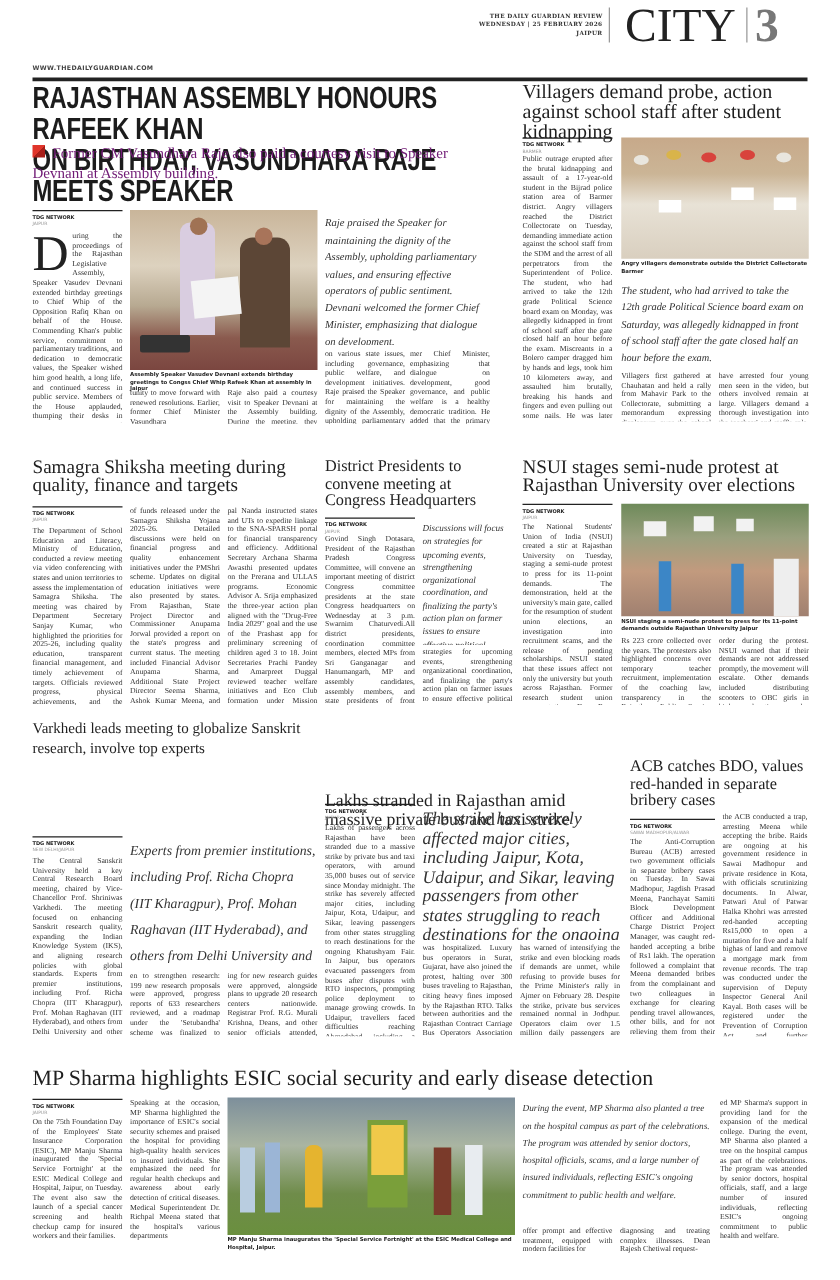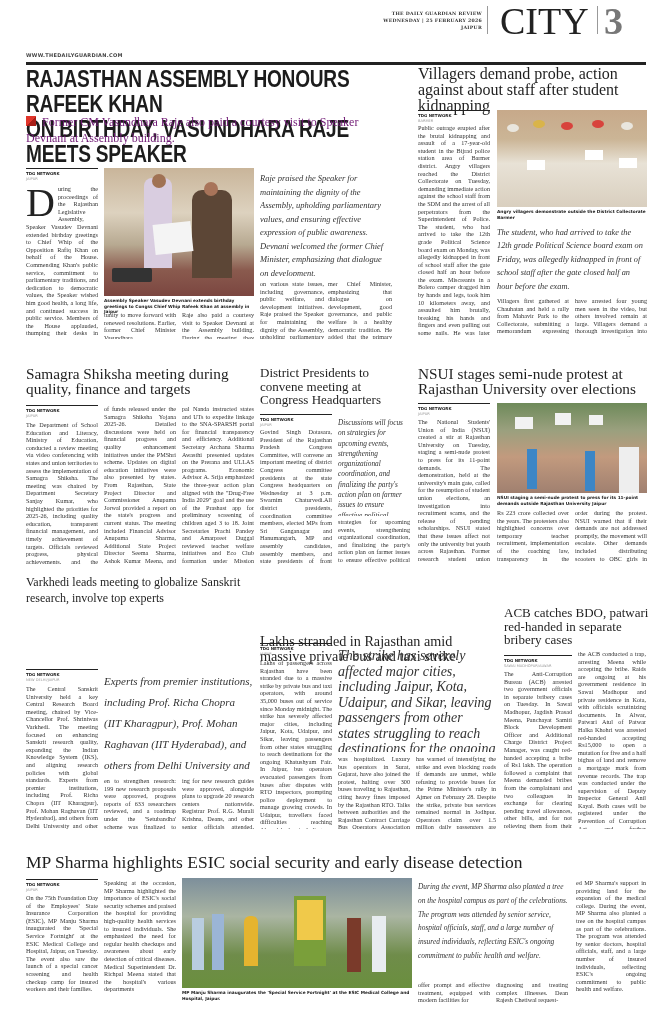--- a/index.html
+++ b/index.html
@@ -58,42 +58,42 @@
   <div style="position:absolute;left:48px;top:6px;width:14px;height:14px;background:#a07254;border-radius:50%"></div>
   <div style="position:absolute;left:100px;top:14px;width:14px;height:14px;background:#a8745a;border-radius:50%"></div>
   <div style="position:absolute;left:50px;top:55px;width:38px;height:30px;background:#f4f4f4;transform:rotate(-6deg)"></div>
   <div style="position:absolute;left:8px;top:100px;width:40px;height:14px;background:#333;border-radius:2px"></div>
 </div>
 <div class="abs cap" style="left:104px;top:298px;width:150px">Assembly Speaker Vasudev Devnani extends birthday greetings to Congss Chief Whip Rafeek Khan at assembly in Jaipur</div>
 
 <div class="abs body" style="left:104px;top:311px;width:72px;height:28px">tunity to move forward with renewed resolutions. Earlier, former Chief Minister Vasundhara</div>
 <div class="abs body" style="left:182px;top:311px;width:72px;height:28px">Raje also paid a courtesy visit to Speaker Devnani at the Assembly building. During the meeting, they held positive discussions</div>
 
-<div class="abs quote" style="left:260px;top:172px;width:130px;height:104px;font-size:8.5px;line-height:13.5px">Raje praised the Speaker for maintaining the dignity of the Assembly, upholding parliamentary values, and ensuring effective expression of public awareness. Devnani welcomed the former Chief Minister, emphasizing that dialogue on development.</div>
+<div class="abs quote" style="left:260px;top:172px;width:130px;height:104px;font-size:8.5px;line-height:13.5px">Raje praised the Speaker for maintaining the dignity of the Assembly, upholding parliamentary values, and ensuring effective operators of public sentiment. Devnani welcomed the former Chief Minister, emphasizing that dialogue on development.</div>
 <div class="abs body" style="left:260px;top:280px;width:64px;height:59px">on various state issues, including governance, public welfare, and development initiatives. Raje praised the Speaker for maintaining the dignity of the Assembly, upholding parliamentary values, and ensuring effective expression of public sentiment. Devnani welcomed the for-</div>
 <div class="abs body" style="left:328px;top:280px;width:64px;height:59px">mer Chief Minister, emphasizing that dialogue on development, good governance, and public welfare is a healthy democratic tradition. He added that the primary responsibility of all public representatives is to advance the state's progress while safeguarding the interests of citizens.</div>
 
-<div class="abs hl-serif" style="left:418px;top:66px;width:240px;font-size:16px;line-height:16px">Villagers demand probe, action against about staff after student kidnapping</div>
+<div class="abs hl-serif" style="left:418px;top:66px;width:240px;font-size:16px;line-height:16px">Villagers demand probe, action against school staff after student kidnapping</div>
 <div class="abs" style="left:418px;top:110px;width:72px">
   <div class="net">TDG NETWORK</div>
   <div class="place">BARMER</div>
 </div>
 <div class="abs body" style="left:418px;top:124px;width:72px;height:213px">Public outrage erupted after the brutal kidnapping and assault of a 17-year-old student in the Bijrad police station area of Barmer district. Angry villagers reached the District Collectorate on Tuesday, demanding immediate action against the school staff from the SDM and the arrest of all perpetrators from the Superintendent of Police. The student, who had arrived to take the 12th grade Political Science board exam on Monday, was allegedly kidnapped in front of school staff after the gate closed half an hour before the exam. Miscreants in a Bolero camper dragged him by hands and legs, took him 10 kilometers away, and assaulted him brutally, breaking his hands and fingers and even pulling out some nails. He was later abandoned on the roadside and is currently receiving treatment at Barmer Hospital.</div>
 <div class="abs photo" style="left:497px;top:110px;width:150px;height:97px;background:linear-gradient(180deg,#c7a98a 0%,#cbb596 30%,#e8e2d6 55%,#d9cfbf 100%)">
   <div style="position:absolute;left:10px;top:14px;width:12px;height:8px;background:#e9e6de;border-radius:50%"></div>
   <div style="position:absolute;left:36px;top:10px;width:12px;height:8px;background:#d9b44a;border-radius:50%"></div>
   <div style="position:absolute;left:64px;top:12px;width:12px;height:8px;background:#d8433c;border-radius:50%"></div>
   <div style="position:absolute;left:95px;top:10px;width:12px;height:8px;background:#d8433c;border-radius:50%"></div>
   <div style="position:absolute;left:124px;top:12px;width:12px;height:8px;background:#e9e6de;border-radius:50%"></div>
   <div style="position:absolute;left:30px;top:50px;width:18px;height:10px;background:#fff"></div>
   <div style="position:absolute;left:88px;top:40px;width:18px;height:10px;background:#fff"></div>
   <div style="position:absolute;left:122px;top:48px;width:18px;height:10px;background:#fff"></div>
 </div>
 <div class="abs cap" style="left:497px;top:209px;width:150px">Angry villagers demonstrate outside the District Collectorate Barmer</div>
-<div class="abs quote" style="left:497px;top:226px;width:150px;height:66px;font-size:8.3px;line-height:13.4px">The student, who had arrived to take the 12th grade Political Science board exam on Friday, was allegedly kidnapped in front of school staff after the gate closed half an hour before the exam.</div>
+<div class="abs quote" style="left:497px;top:226px;width:150px;height:66px;font-size:8.3px;line-height:13.4px">The student, who had arrived to take the 12th grade Political Science board exam on Saturday, was allegedly kidnapped in front of school staff after the gate closed half an hour before the exam.</div>
 <div class="abs body" style="left:497px;top:297px;width:72px;height:40px">Villagers first gathered at Chauhatan and held a rally from Mahavir Park to the Collectorate, submitting a memorandum expressing displeasure over the school administration's alleged complicity. Police</div>
 <div class="abs body" style="left:575px;top:297px;width:72px;height:40px">have arrested four young men seen in the video, but others involved remain at large. Villagers demand a thorough investigation into the teachers' and staff's role, with strict action, including dismissal, if found guilty.</div>
 
 <div class="abs hl-serif" style="left:26px;top:366px;width:240px;font-size:15.3px;line-height:15px">Samagra Shiksha meeting during quality, finance and targets</div>
 <div class="abs" style="left:26px;top:405px;width:72px">
   <div class="net">TDG NETWORK</div>
   <div class="place">JAIPUR</div>
 </div>
 <div class="abs body" style="left:26px;top:421px;width:72px;height:143px">The Department of School Education and Literacy, Ministry of Education, conducted a review meeting via video conferencing with states and union territories to assess the implementation of Samagra Shiksha. The meeting was chaired by Department Secretary Sanjay Kumar, who highlighted the priorities for 2025-26, including quality education, transparent financial management, and timely achievement of targets. Officials reviewed progress, physical achievements, and the implementation status</div>
 <div class="abs body" style="left:104px;top:405px;width:72px;height:159px">of funds released under the Samagra Shiksha Yojana 2025-26. Detailed discussions were held on financial progress and quality enhancement initiatives under the PMShri scheme. Updates on digital education initiatives were also presented by states. From Rajasthan, State Project Director and Commissioner Anupama Jorwal provided a report on the state's progress and current status. The meeting included Financial Advisor Anupama Sharma, Additional State Project Director Seema Sharma, Ashok Kumar Meena, and other departmental officials. Principal Chief Controller of Accounts Bhu-</div>
@@ -139,21 +139,21 @@
 <div class="abs hl-serif" style="left:260px;top:634px;width:240px;font-size:14.2px;line-height:15px">Lakhs stranded in Rajasthan amid massive private bus and taxi strike</div>
 <div class="abs" style="left:260px;top:643px;width:72px">
   <div class="net">TDG NETWORK</div>
   <div class="place">JAIPUR</div>
 </div>
 <div class="abs body" style="left:260px;top:659px;width:72px;height:170px">Lakhs of passengers across Rajasthan have been stranded due to a massive strike by private bus and taxi operators, with around 35,000 buses out of service since Monday midnight. The strike has severely affected major cities, including Jaipur, Kota, Udaipur, and Sikar, leaving passengers from other states struggling to reach destinations for the ongoing Khatushyam Fair. In Jaipur, bus operators evacuated passengers from buses after disputes with RTO inspectors, prompting police deployment to manage growing crowds. In Udaipur, travellers faced difficulties reaching Ahmedabad, including a passenger whose mother</div>
 <div class="abs quote" style="left:338px;top:648px;width:160px;height:104px;font-size:14px;line-height:15.5px">The strike has severely affected major cities, including Jaipur, Kota, Udaipur, and Sikar, leaving passengers from other states struggling to reach destinations for the ongoing Khatushyam Fair.</div>
 <div class="abs body" style="left:338px;top:755px;width:72px;height:74px">was hospitalized. Luxury bus operators in Surat, Gujarat, have also joined the protest, halting over 300 buses traveling to Rajasthan, citing heavy fines imposed by the Rajasthan RTO. Talks between authorities and the Rajasthan Contract Carriage Bus Operators Association failed due to discrepancies in suspended bus data. The association</div>
 <div class="abs body" style="left:416px;top:755px;width:80px;height:74px">has warned of intensifying the strike and even blocking roads if demands are unmet, while refusing to provide buses for the Prime Minister's rally in Ajmer on February 28. Despite the strike, private bus services remained normal in Jodhpur. Operators claim over 1.5 million daily passengers are impacted, creating widespread travel disruption across the state.</div>
 
-<div class="abs hl-serif" style="left:504px;top:606px;width:150px;font-size:13px;line-height:13.5px">ACB catches BDO, patwari red-handed in separate bribery cases</div>
+<div class="abs hl-serif" style="left:504px;top:606px;width:150px;font-size:13px;line-height:13.5px">ACB catches BDO, values red-handed in separate bribery cases</div>
 <div class="abs" style="left:504px;top:655px;width:68px">
   <div class="net">TDG NETWORK</div>
   <div class="place">SAWAI MADHOPUR/ALWAR</div>
 </div>
 <div class="abs body" style="left:504px;top:670px;width:68px;height:159px">The Anti-Corruption Bureau (ACB) arrested two government officials in separate bribery cases on Tuesday. In Sawai Madhopur, Jagdish Prasad Meena, Panchayat Samiti Block Development Officer and Additional Charge District Project Manager, was caught red-handed accepting a bribe of Rs1 lakh. The operation followed a complaint that Meena demanded bribes from the complainant and two colleagues in exchange for clearing pending travel allowances, other bills, and for not relieving them from their BPM duties. Acting on the verified complaint,</div>
 <div class="abs body" style="left:578px;top:650px;width:68px;height:179px">the ACB conducted a trap, arresting Meena while accepting the bribe. Raids are ongoing at his government residence in Sawai Madhopur and private residence in Kota, with officials scrutinizing documents. In Alwar, Patwari Atul of Patwar Halka Khohri was arrested red-handed accepting Rs15,000 to open a mutation for five and a half bighas of land and remove a mortgage mark from revenue records. The trap was conducted under the supervision of Deputy Inspector General Anil Kayal. Both cases will be registered under the Prevention of Corruption Act, and further investigation is underway.</div>
 
 <div class="abs hl-serif" style="left:26px;top:853px;width:630px;font-size:17.5px;line-height:18px">MP Sharma highlights ESIC social security and early disease detection</div>
 <div class="abs" style="left:26px;top:879px;width:72px">
   <div class="net">TDG NETWORK</div>
@@ -164,16 +164,16 @@
 <div class="abs photo" style="left:182px;top:878px;width:230px;height:110px;background:linear-gradient(180deg,#7d8f9b 0%,#aab5a2 35%,#6f8c4a 70%,#6a8f3e 100%)">
   <div style="position:absolute;left:112px;top:18px;width:32px;height:70px;background:#7a9f3a"></div>
   <div style="position:absolute;left:115px;top:22px;width:26px;height:40px;background:#f0c94a"></div>
   <div style="position:absolute;left:62px;top:38px;width:14px;height:50px;background:#e5b42f;border-radius:6px 6px 0 0"></div>
   <div style="position:absolute;left:10px;top:40px;width:12px;height:52px;background:#b9cde0"></div>
   <div style="position:absolute;left:30px;top:36px;width:12px;height:56px;background:#9bb5d6"></div>
   <div style="position:absolute;left:190px;top:38px;width:14px;height:56px;background:#e8ecf0"></div>
   <div style="position:absolute;left:165px;top:40px;width:14px;height:54px;background:#7a3a2a"></div>
 </div>
 <div class="abs cap" style="left:182px;top:990px;width:230px">MP Manju Sharma inaugurates the 'Special Service Fortnight' at the ESIC Medical College and Hospital, Jaipur.</div>
-<div class="abs quote" style="left:418px;top:880px;width:150px;height:96px;font-size:7.4px;line-height:13.8px">During the event, MP Sharma also planted a tree on the hospital campus as part of the celebrations. The program was attended by senior service, hospital officials, staff, and a large number of insured individuals, reflecting ESIC's ongoing commitment to public health and welfare.</div>
+<div class="abs quote" style="left:418px;top:880px;width:150px;height:96px;font-size:7.4px;line-height:13.8px">During the event, MP Sharma also planted a tree on the hospital campus as part of the celebrations. The program was attended by senior doctors, hospital officials, scams, and a large number of insured individuals, reflecting ESIC's ongoing commitment to public health and welfare.</div>
 <div class="abs body" style="left:418px;top:981px;width:72px;height:33px">offer prompt and effective treatment, equipped with modern facilities for</div>
 <div class="abs body" style="left:496px;top:981px;width:72px;height:33px">diagnosing and treating complex illnesses. Dean Rajesh Chetiwal request-</div>
 <div class="abs body" style="left:576px;top:879px;width:70px;height:135px">ed MP Sharma's support in providing land for the expansion of the medical college. During the event, MP Sharma also planted a tree on the hospital campus as part of the celebrations. The program was attended by senior doctors, hospital officials, staff, and a large number of insured individuals, reflecting ESIC's ongoing commitment to public health and welfare.</div>
 
 </body></html>

